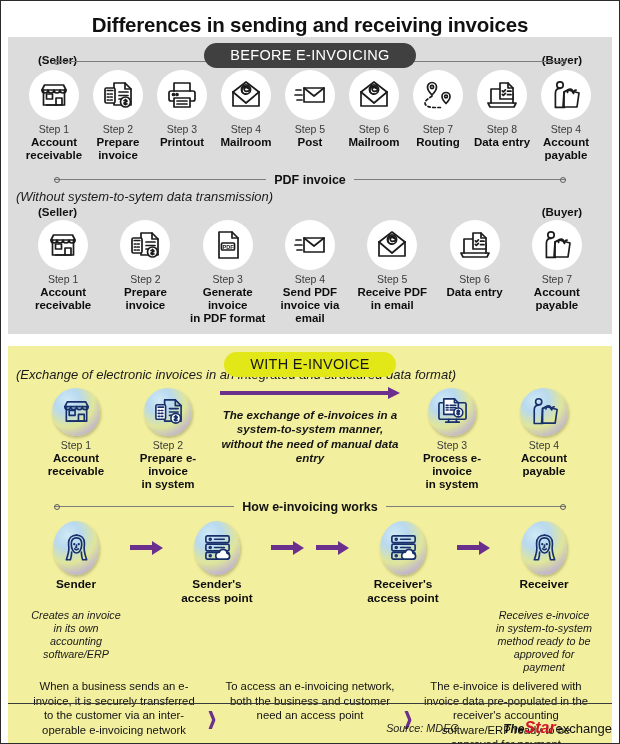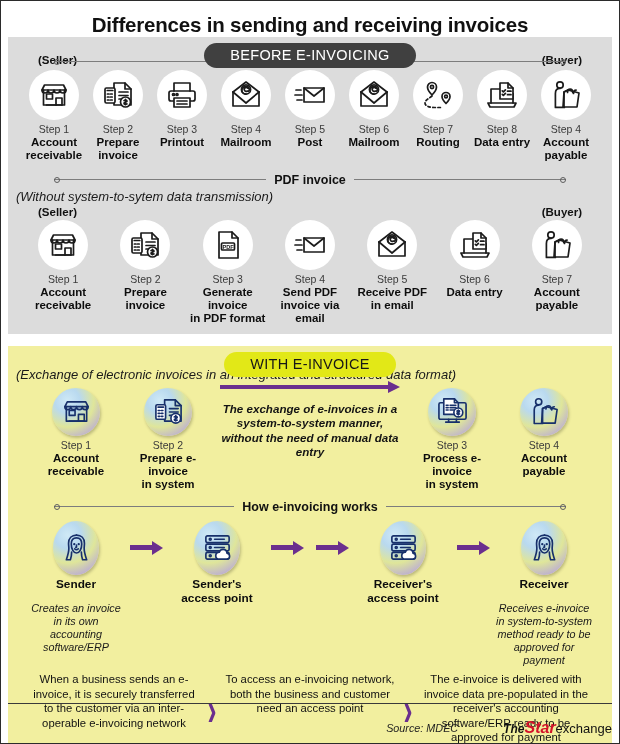--- a/index.html
+++ b/index.html
@@ -73,21 +73,21 @@
     box-shadow:1px 2px 3px rgba(60,60,40,0.30);
   }
   .gcirc svg{width:31px;height:31px;}
   .gcirc.oval{width:46px;height:54px;border-radius:50%;}
   
   .einv-row{display:flex;align-items:flex-start;padding:4px 14px 0;}
   .einv-cell{text-align:center;width:92px;flex:none;}
   .einv-note{
     flex:1;font-size:11.6px;font-style:italic;font-weight:bold;color:#141414;
     text-align:center;line-height:1.25;padding:0 4px;position:relative;
-    margin-top:14px;
+    margin-top:20px;
   }
   .bigarrow{
     position:absolute;top:-21px;left:6px;right:6px;height:12px;
   }
   .bigarrow .shaft{
     position:absolute;left:0;right:11px;top:4px;height:4px;background:#6b2f8e;
   }
   .bigarrow .head{
     position:absolute;right:0;top:0;width:0;height:0;
     border-top:6px solid transparent;border-bottom:6px solid transparent;
@@ -99,21 +99,21 @@
   .flow-arrow{
     flex:1;display:flex;align-items:center;justify-content:center;
     margin-top:20px;
   }
   .flow-arrow .shaft{width:22px;height:5px;background:#6b2f8e;}
   .flow-arrow .head{
     width:0;height:0;border-top:7px solid transparent;
     border-bottom:7px solid transparent;border-left:11px solid #6b2f8e;
   }
   .fname{font-size:11.8px;font-weight:bold;color:#0d0d0d;line-height:1.18;margin-top:2px;}
-  .fdesc{font-size:10.8px;font-style:italic;color:#1a1a1a;line-height:1.2;margin-top:10px;}
+  .fdesc{font-size:10.8px;font-style:italic;color:#1a1a1a;line-height:1.2;margin-top:17px;}
   
   .panels{display:flex;align-items:stretch;padding:6px 10px 2px;}
   .panel{
     flex:1;text-align:center;font-size:11.3px;color:#111;line-height:1.28;
     padding:0 2px;
   }
   .chev{
     width:20px;flex:none;display:flex;align-items:center;justify-content:center;
     color:#6b2f8e;font-size:30px;font-weight:bold;line-height:1;
   }

